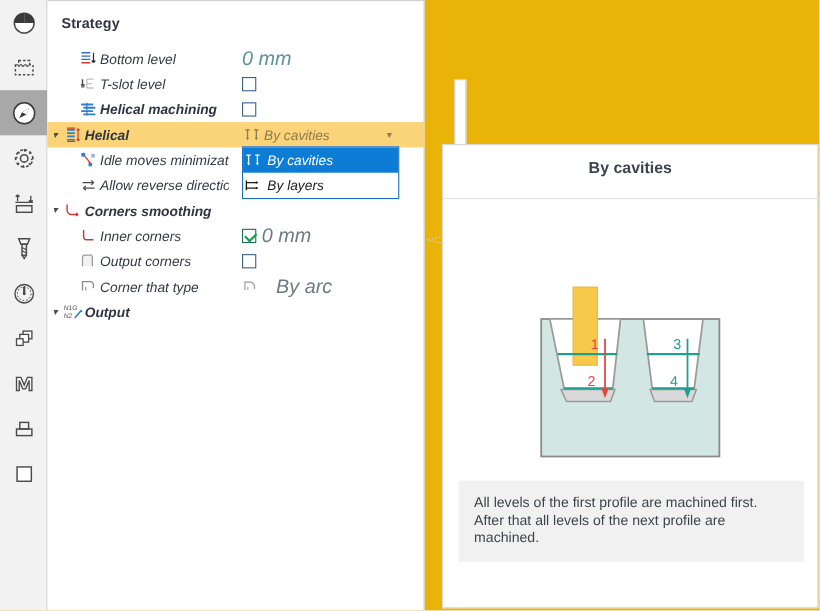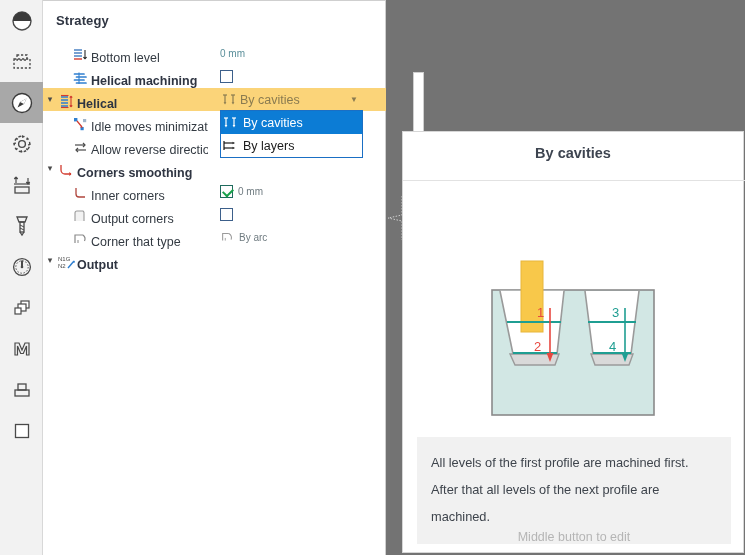--- a/index.html
+++ b/index.html
@@ -3,21 +3,21 @@
 <meta charset="utf-8">
 <style>
   * { box-sizing: border-box; }
   html, body {
     margin: 0; padding: 0;
     width: 745px; height: 555px;
     background: #ffffff;
     font-family: "Liberation Sans", sans-serif;
     overflow: hidden;
   }
-  #root { position: relative; width: 745px; height: 555px; background:#737373; }
+  #root { position: relative; width: 745px; height: 555px; background:#eab308; }
 
   
   .rail {
     position: absolute; left: 0; top: 0; width: 43px; height: 555px;
     background: #f2f2f2; border-right: 1px solid #d8d8d8;
   }
   .rail-item {
     position: relative; width: 43px; height: 41px;
     display: flex; align-items: center; justify-content: center;
   }
@@ -30,38 +30,38 @@
     background: #ffffff; border-right: 1px solid #cfcfcf;
   }
   .panel-top-line { position:absolute; left:0; top:0; width:343px; height:1px; background:#cfcfcf; }
   .panel-title {
     position: absolute; left: 13px; top: 13px;
     font-size: 13px; font-weight: bold; color: #2f3542; letter-spacing: .1px;
   }
 
   .tree { position: absolute; left: 0; top: 42px; width: 343px; }
   .row {
-    position: relative; height: 23px; display: flex; align-items: flex-end;
-    font-size: 12.5px; color: #333a42; white-space: nowrap;
+    position: relative; height: 23px; display: flex; align-items: center;
+    font-size: 12.5px; color: #333a42; white-space: nowrap; font-style: italic;
   }
   .row.highlight { background: #fbd479; }
   .twisty {
     width: 14px; min-width:14px; text-align: center; font-size: 9px; color: #4a4a4a;
     line-height: 23px;
   }
   .twisty.blank { color: transparent; }
   .ico { width: 19px; min-width: 19px; height: 19px; display: flex; align-items:center; justify-content:center; }
   .ico svg { display:block; }
   .lbl { padding-left: 1px; }
   .lbl.bold { font-weight: bold; color:#2f3542; }
   .lbl.clip { overflow: hidden; max-width: 118px; display:inline-block; }
 
   .valcell {
     position: absolute; left: 177px; top: 0; height: 23px;
-    display: flex; align-items: center; font-size: 10px;
+    display: flex; align-items: center; font-size: 18px;
   }
   .val-text { color: #5b8f9a; }
   .val-unit { color:#6f7b80; }
   .chk {
     width: 13px; height: 13px; border: 1px solid #3c5f8a; background: #fefefe;
     display:inline-block;
   }
   .chk.checked { border-color:#1f6b5e; position: relative; }
   .chk.checked::after {
     content:""; position:absolute; left:2px; top:2px; width:8px; height:5px;
@@ -100,21 +100,21 @@
   }
   .card-title {
     text-align:center; font-size: 14.5px; font-weight: bold; color:#3d4450;
     margin-top: 13px;
   }
   .card-sep { position:absolute; left:0; top:48px; width:342px; height:1px; background:#e2e2e2; }
   .pic { position:absolute; left: 0; top: 58px; width: 342px; height: 320px; }
   .desc {
     position:absolute; left: 14px; top: 305px; width: 314px;
     background:#f1f1f1; padding: 12px 14px 14px 14px;
-    font-size: 12.8px; line-height: 27px; color:#3e444c;
+    font-size: 12.8px; line-height: 16px; color:#3e444c;
   }
   .hint {
     position:absolute; left:0; top: 398px; width: 342px; text-align:center;
     font-size: 12.5px; color:#b5b5b5;
   }
   .pointer { position:absolute; left: 386px; top: 195px; width: 17px; height: 46px; }
 </style>
 </head>
 <body>
 
@@ -253,20 +253,40 @@
             <path d="M13 3 L13 12 M13 12 L11.4 10 M13 12 L14.6 10" fill="none" stroke="#2b2b2b" stroke-width="1.1"></path>
           </svg>
         </span>
         <span class="lbl">Bottom level</span>
         <span class="valcell">
           <span class="val-text">0 mm</span>
         </span>
       </div>
 
 
+      <div class="row">
+        <span class="twisty blank">v</span>
+        <span class="twisty blank">v</span>
+        <span class="ico">
+          <svg width="17" height="17" viewBox="0 0 17 17">
+            <path d="M3 9 L3 4 M1.5 9 L5 9" stroke="#4a4a4a" stroke-width="1.3" fill="none"></path>
+            <rect x="1.8" y="9" width="3" height="2.6" fill="#6f6f6f"></rect>
+            <g stroke="#b7c3cf" stroke-width="1.2" fill="none">
+              <line x1="7" y1="4" x2="13" y2="4"></line>
+                <line x1="7" y1="4" x2="7" y2="12"></line>
+              <line x1="7" y1="8" x2="11.5" y2="8"></line>
+                <line x1="7" y1="12" x2="13" y2="12"></line>
+            </g>
+          </svg>
+        </span>
+        <span class="lbl">T-slot level</span>
+        <span class="valcell">
+          <span class="chk"></span>
+        </span>
+      </div>
 
       <div class="row">
         <span class="twisty blank">v</span>
         <span class="twisty blank">v</span>
         <span class="ico">
           <svg width="17" height="17" viewBox="0 0 17 17">
             <g stroke="#2f7fd0" stroke-width="1.7" fill="none" stroke-linecap="round">
               <path d="M2.5 4 L12 4"></path>
                 <path d="M4.5 7 L14 7"></path>
                 <path d="M2.5 10 L12 10"></path>
@@ -438,21 +458,21 @@
         </span>
         <span class="lbl">Corner that type</span>
         <span class="valcell">
           <span style="display:flex;align-items:center;">
             <svg width="15" height="15" viewBox="0 0 17 17">
               <path d="M3 12 L3 4 L10 4" fill="none" stroke="#9a9a9a" stroke-width="1.2"></path>
               <path d="M10 4 A6 6 0 0 1 12.6 11" fill="none" stroke="#9a9a9a" stroke-width="1.2"></path>
               <line x1="6" y1="9" x2="6" y2="12" stroke="#9a9a9a" stroke-width="1"></line>
             </svg>
           </span>
-          <span class="val-unit" style="margin-left:4px;">By arc</span>
+          <span class="val-unit" style="margin-left:16px;">By arc</span>
         </span>
       </div>
 
       <div class="row">
         <span class="twisty">▾</span>
         <span class="ico">
           <svg width="19" height="17" viewBox="0 0 19 17">
             <text x="1" y="7" font-family="Liberation Sans, sans-serif" font-size="6" fill="#4a4a4a">N1G</text>
             <text x="1" y="14" font-family="Liberation Sans, sans-serif" font-size="6" fill="#4a4a4a">N2</text>
             <path d="M11 14 L17 7" stroke="#2f7fd0" stroke-width="1.4" fill="none"></path>
@@ -501,16 +521,15 @@
       <text x="134" y="127" font-family="Liberation Sans, sans-serif" font-size="13" fill="#e8473f">1</text>
       <text x="131" y="161" font-family="Liberation Sans, sans-serif" font-size="13" fill="#e8473f">2</text>
 
       <line x1="222" y1="118" x2="222" y2="166" stroke="#1f9e92" stroke-width="1.6"></line>
       <path d="M222 172 L218.6 163 L225.4 163 Z" fill="#1f9e92"></path>
       <text x="209" y="127" font-family="Liberation Sans, sans-serif" font-size="13" fill="#1f9e92">3</text>
       <text x="206" y="161" font-family="Liberation Sans, sans-serif" font-size="13" fill="#1f9e92">4</text>
     </svg>
 
     <div class="desc">All levels of the first profile are machined first. After that all levels of the next profile are machined.</div>
-    <div class="hint">Middle button to edit</div>
   </div>
 
 </div>
 
 </body></html>

